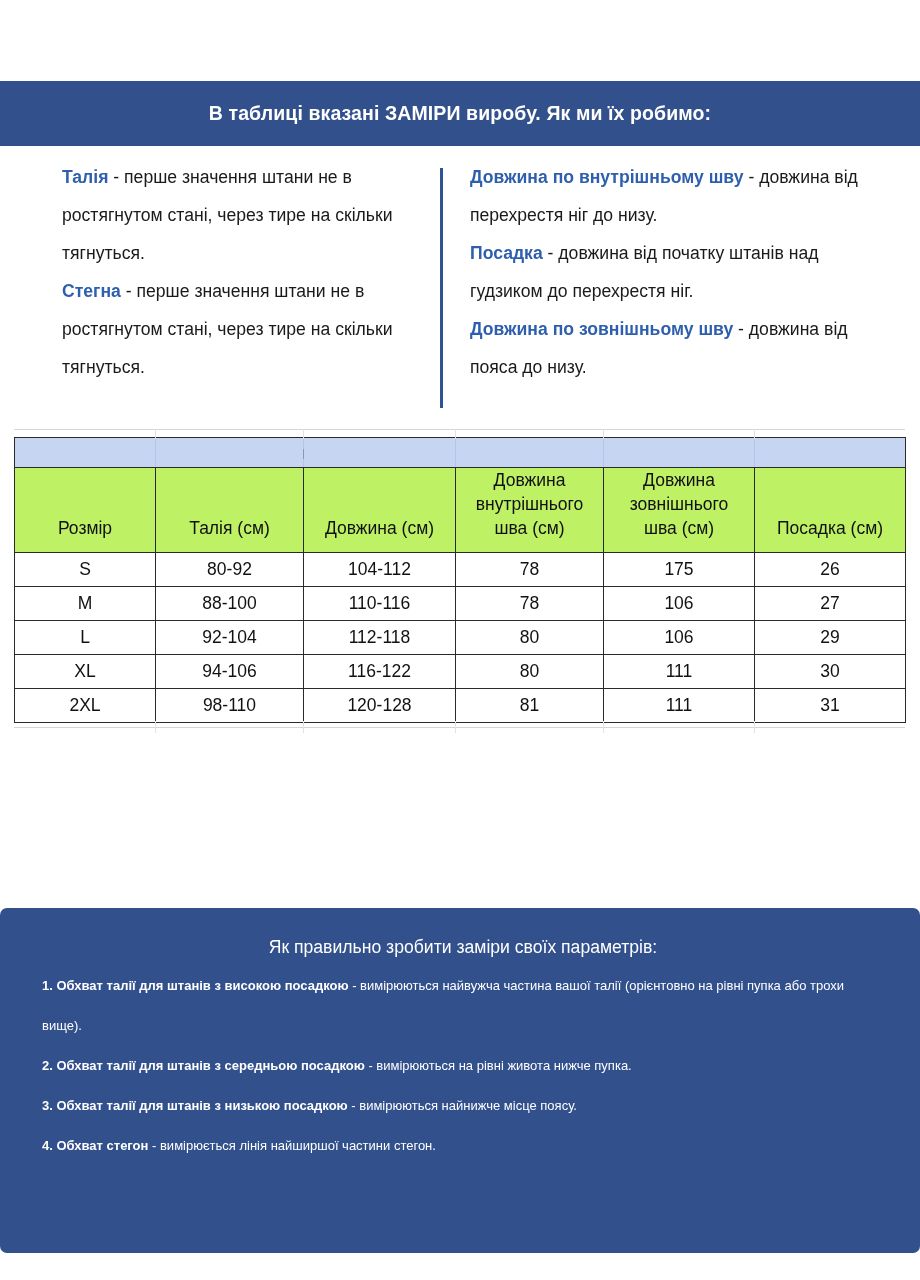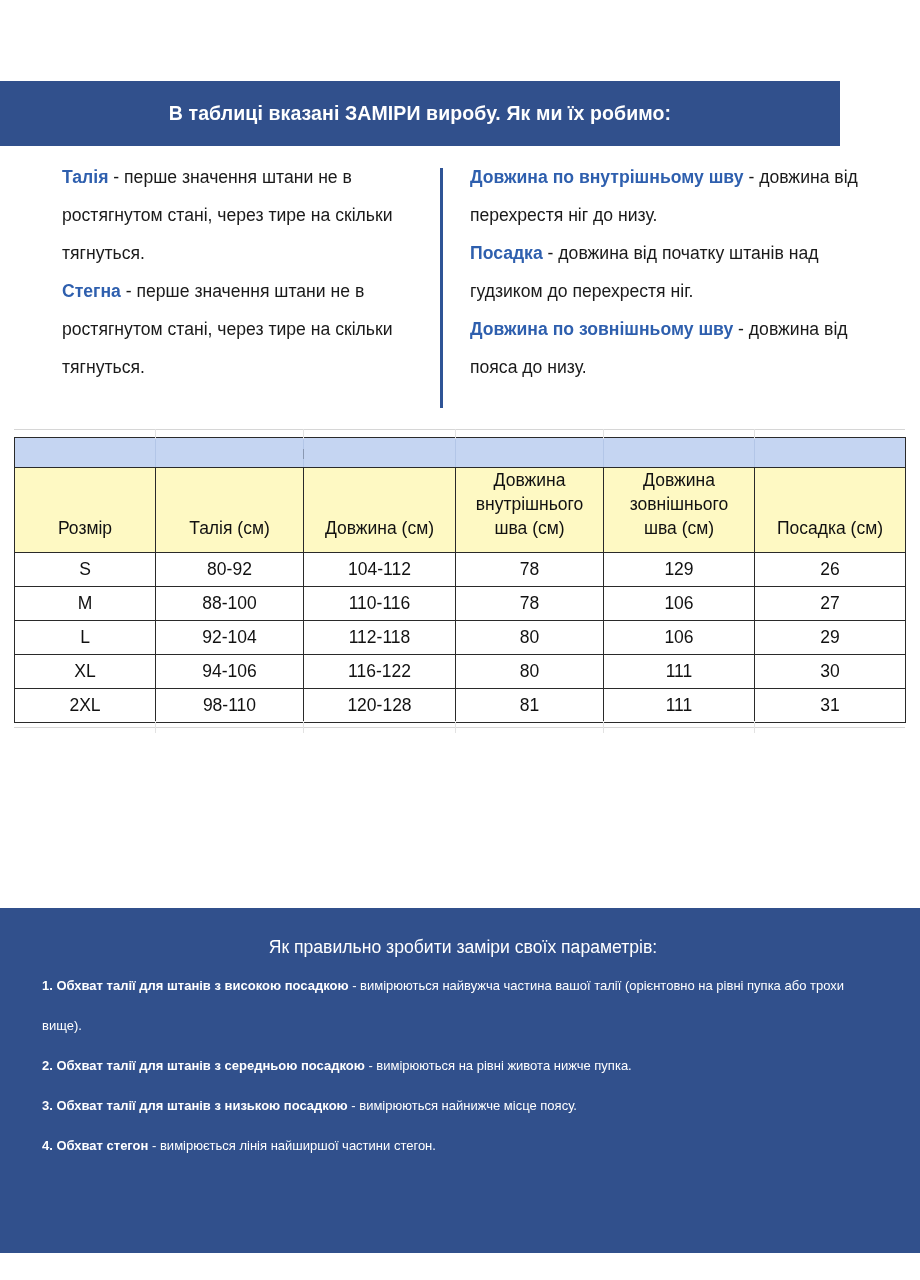--- a/index.html
+++ b/index.html
@@ -15,21 +15,21 @@
     position: relative;
     font-family: "Liberation Sans", sans-serif;
     overflow: hidden;
   }
 
   
   .top-banner {
     position: absolute;
     left: 0;
     top: 81px;
-    width: 840px;
+    width: 920px;
     height: 65px;
     background: #31508C;
     display: flex;
     align-items: center;
     justify-content: center;
   }
   .top-banner-title {
     color: #ffffff;
     font-size: 19.5px;
     font-weight: bold;
@@ -120,21 +120,21 @@
     height: 30px;
     line-height: 30px;
     width: 600px;
     text-align: center;
     font-size: 18px;
     color: #111;
     white-space: nowrap;
   }
 
   .head-row td {
-    background: #fef9c3;
+    background: #bef264;
     height: 78px;
     vertical-align: bottom;
     line-height: 24px;
     padding-bottom: 12px;
   }
   .data-row td {
     background: #ffffff;
     height: 33px;
     line-height: 33px;
   }
@@ -153,20 +153,21 @@
 
   
   .bottom-panel {
     position: absolute;
     left: 0;
     top: 908px;
     width: 920px;
     height: 345px;
     background: #31508C;
     padding: 22px 36px 0 42px;
+    border-radius: 7px;
   }
   .bottom-title {
     color: #ffffff;
     font-size: 17.6px;
     text-align: center;
     line-height: 34px;
     margin: 0 0 2px 0;
     font-weight: normal;
   }
   .bottom-item {
@@ -255,21 +256,21 @@
           <div>Посадка (см)</div>
         </td>
       </tr>
     </thead>
     <tbody>
       <tr class="data-row">
         <td>S</td>
         <td>80-92</td>
         <td>104-112</td>
         <td>78</td>
-        <td>129</td>
+        <td>175</td>
         <td>26</td>
       </tr>
       <tr class="data-row">
         <td>M</td>
         <td>88-100</td>
         <td>110-116</td>
         <td>78</td>
         <td>106</td>
         <td>27</td>
       </tr>

